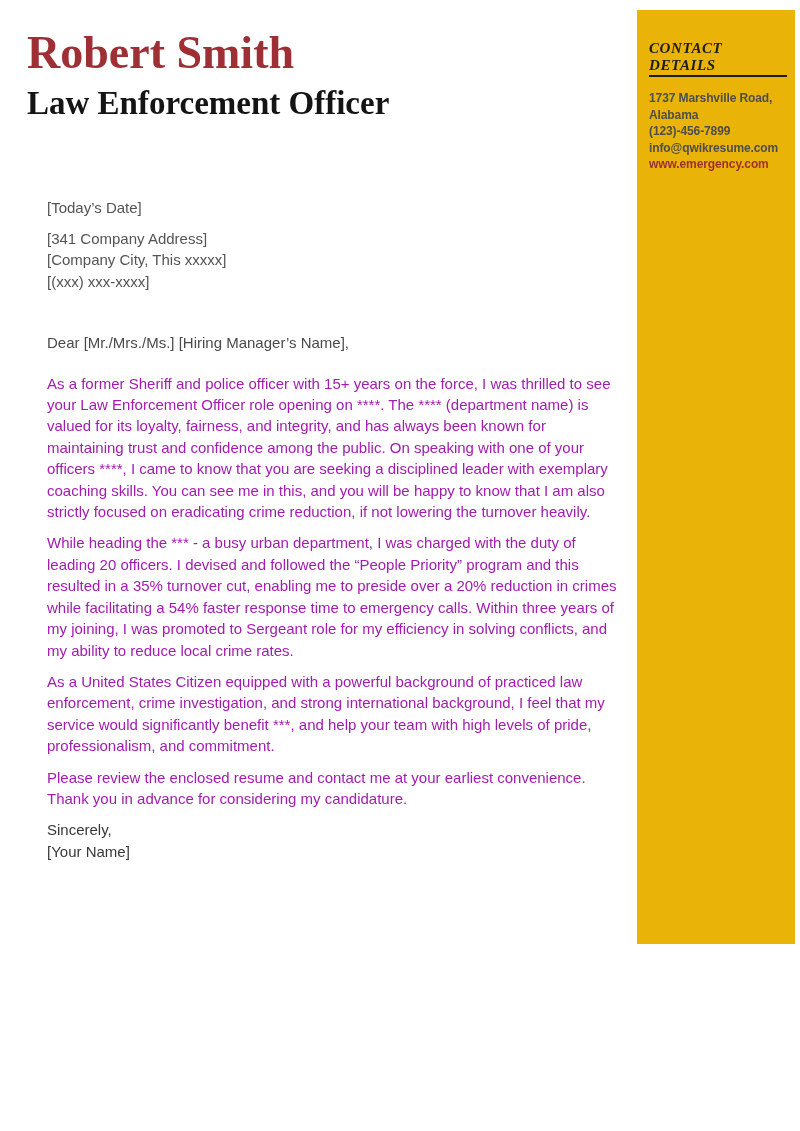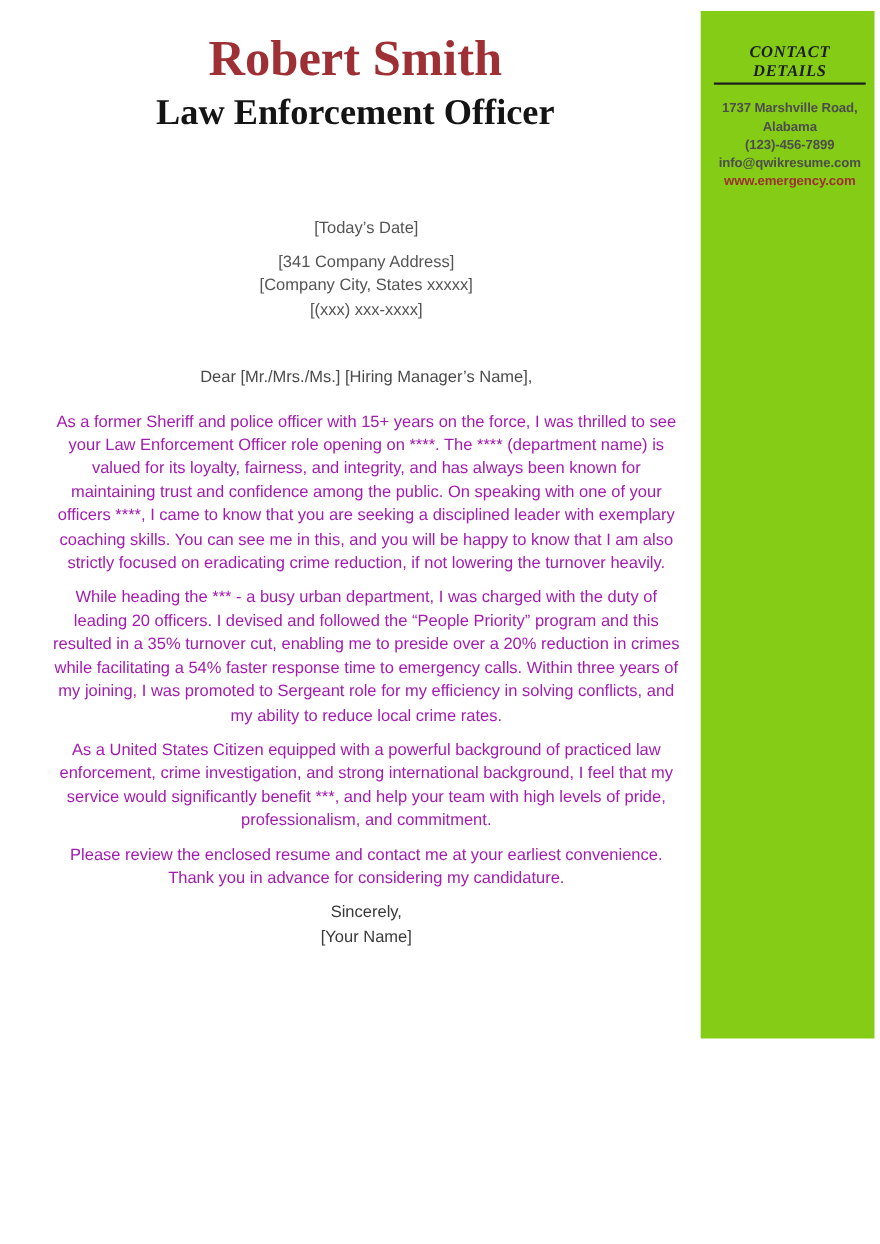--- a/index.html
+++ b/index.html
@@ -4,31 +4,30 @@
 <style>
   * { box-sizing: border-box; }
   html, body { margin: 0; padding: 0; }
   .page {
     position: relative;
     width: 800px;
     height: 944px;
     background: #ffffff;
     font-family: "Liberation Sans", sans-serif;
     overflow: hidden;
-    text-align: center;
   }
 
   
   .sidebar {
     position: absolute;
     top: 10px;
     right: 5px;
     width: 158px;
     height: 1115px;
-    background: #84cc16;
+    background: #eab308;
     padding: 30px 8px 0 12px;
   }
   .sidebar-heading {
     font-family: "Liberation Serif", serif;
     font-style: italic;
     font-weight: bold;
     font-size: 15px;
     letter-spacing: 0.6px;
     color: #1c1c1c;
     display: inline-block;
@@ -120,21 +119,21 @@
 
   <div class="main">
     <h1 class="name">Robert Smith</h1>
     <h2 class="title">Law Enforcement Officer</h2>
 
     <div class="letter">
       <p class="date-line">[Today’s Date]</p>
 
       <div class="recipient">
         <p>[341 Company Address]</p>
-        <p>[Company City, States xxxxx]</p>
+        <p>[Company City, This xxxxx]</p>
         <p>[(xxx) xxx-xxxx]</p>
       </div>
 
       <p class="salutation">Dear [Mr./Mrs./Ms.] [Hiring Manager’s Name],</p>
 
       <p class="para">As a former Sheriff and police officer with 15+ years on the force, I was thrilled to see your Law Enforcement Officer role opening on ****. The **** (department name) is valued for its loyalty, fairness, and integrity, and has always been known for maintaining trust and confidence among the public. On speaking with one of your officers ****, I came to know that you are seeking a disciplined leader with exemplary coaching skills. You can see me in this, and you will be happy to know that I am also strictly focused on eradicating crime reduction, if not lowering the turnover heavily.</p>
       <p class="para">While heading the *** - a busy urban department, I was charged with the duty of leading 20 officers. I devised and followed the “People Priority” program and this resulted in a 35% turnover cut, enabling me to preside over a 20% reduction in crimes while facilitating a 54% faster response time to emergency calls.  Within three years of my joining, I was promoted to Sergeant role for my efficiency in solving conflicts, and my ability to reduce local crime rates.</p>
       <p class="para">As a United States Citizen equipped with a powerful background of practiced law enforcement, crime investigation, and strong international background, I feel that my service would significantly benefit ***, and help your team with high levels of pride, professionalism, and commitment.</p>
       <p class="para">Please review the enclosed resume and contact me at your earliest convenience. Thank you in advance for considering my candidature.</p>
 

